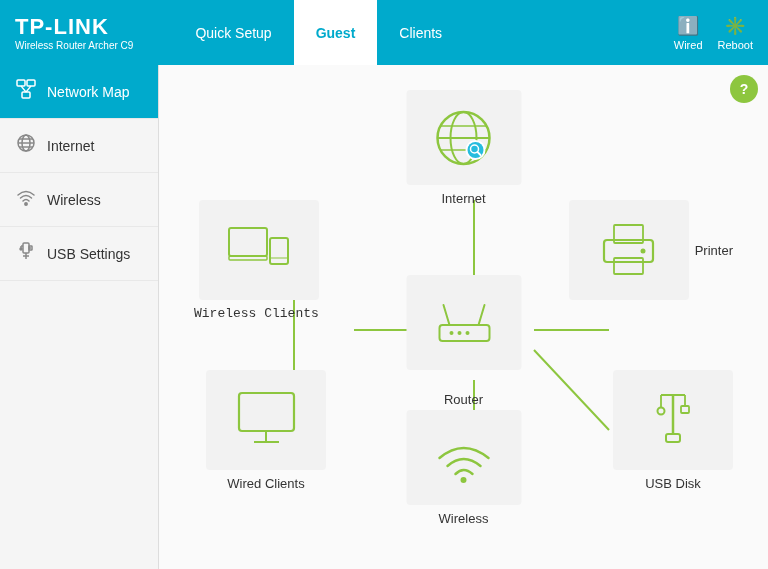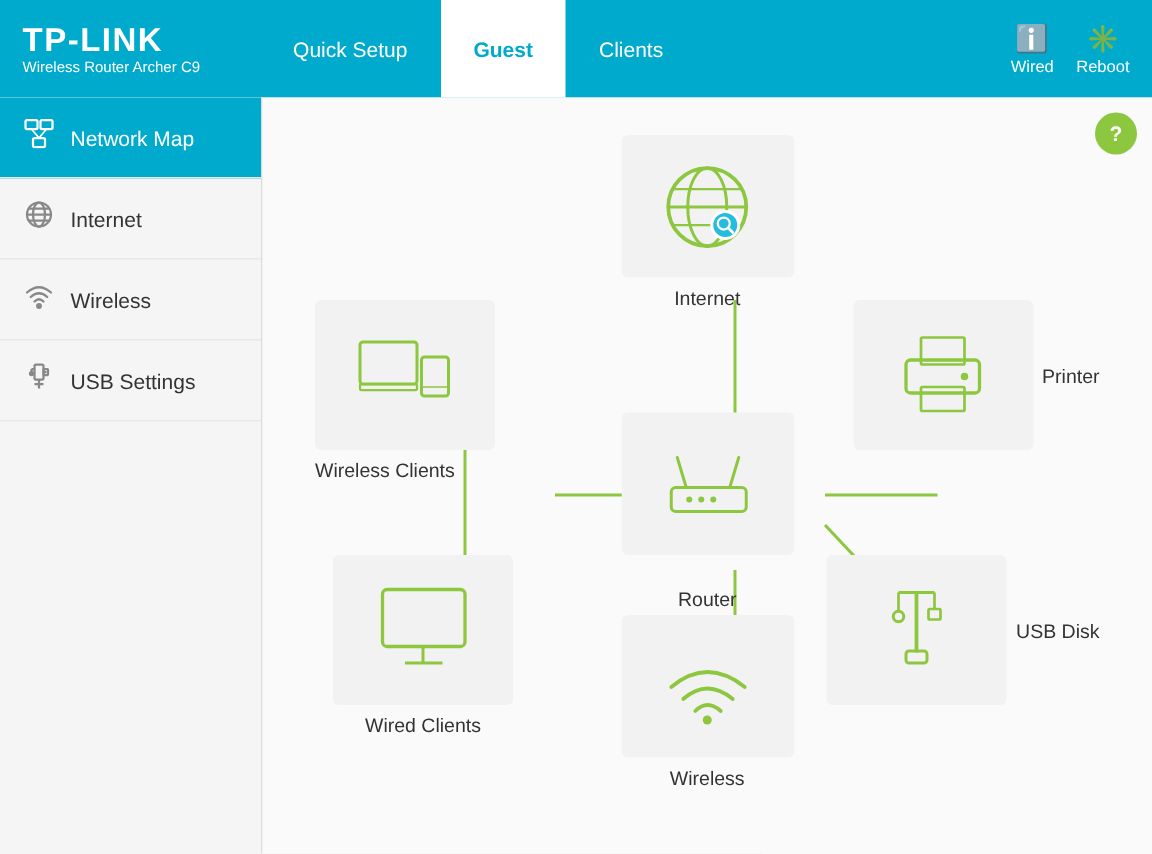--- a/index.html
+++ b/index.html
@@ -68,21 +68,21 @@
     }
 
     
     .main {
       display: flex;
       height: 504px; 
     }
 
     
     .sidebar {
-      width: 175px;
+      width: 159px;
       background: #f5f5f5;
       border-right: 1px solid #ddd;
       padding: 0;
     }
     .sidebar-item {
       display: flex;
       align-items: center;
       gap: 10px;
       padding: 14px 15px;
       cursor: pointer;
@@ -285,21 +285,21 @@
 
             <circle cx="42" cy="42" r="10" fill="white" stroke="#8dc63f" stroke-width="0"></circle>
             <circle cx="42" cy="42" r="8" fill="#00b0d8" opacity="0.85"></circle>
             <circle cx="41" cy="41" r="4" fill="none" stroke="white" stroke-width="1.5"></circle>
             <line x1="44" y1="44" x2="47" y2="47" stroke="white" stroke-width="1.8" stroke-linecap="round"></line>
           </svg>
         </div>
         <span class="node-label">Internet</span>
       </div>
 
-      <div class="node" style="position:absolute; top:115px; left:15px; display:flex; flex-direction:column; align-items:flex-start; gap:6px;">
+      <div class="node" style="position:absolute; top:115px; left:15px; display:flex; flex-direction:column; align-items:flex-end; gap:6px;font-family:Liberation Mono, monospace;">
         <div class="node-box" style="width:120px; height:100px;">
           <svg width="70" height="55" viewBox="0 0 70 55" fill="none">
 
             <rect x="5" y="5" width="38" height="28" rx="2" fill="none" stroke="#8dc63f" stroke-width="2"></rect>
             <rect x="5" y="33" width="38" height="4" rx="1" fill="none" stroke="#8dc63f" stroke-width="1.5"></rect>
 
             <rect x="46" y="15" width="18" height="26" rx="2" fill="none" stroke="#8dc63f" stroke-width="2"></rect>
             <line x1="46" y1="35" x2="64" y2="35" stroke="#8dc63f" stroke-width="1"></line>
           </svg>
         </div>
@@ -358,21 +358,21 @@
           <svg width="65" height="55" viewBox="0 0 65 55" fill="none">
             <path d="M8 28 Q32 8 57 28" stroke="#8dc63f" stroke-width="2.5" stroke-linecap="round" fill="none"></path>
             <path d="M16 36 Q32 22 49 36" stroke="#8dc63f" stroke-width="2.5" stroke-linecap="round" fill="none"></path>
             <path d="M24 44 Q32 36 41 44" stroke="#8dc63f" stroke-width="2.5" stroke-linecap="round" fill="none"></path>
             <circle cx="32" cy="50" r="3" fill="#8dc63f"></circle>
           </svg>
         </div>
         <span class="node-label">Wireless</span>
       </div>
 
-      <div class="node" style="position:absolute; top:285px; right:15px; display:flex; flex-direction:row; align-items:center; gap:6px;">
+      <div class="node" style="position:absolute; top:285px; right:15px; display:flex; flex-direction:column; align-items:center; gap:6px;">
         <div class="node-box" style="width:120px; height:100px;">
           <svg width="65" height="60" viewBox="0 0 65 60" fill="none">
 
             <line x1="32" y1="5" x2="32" y2="45" stroke="#8dc63f" stroke-width="2.5"></line>
 
             <line x1="20" y1="5" x2="44" y2="5" stroke="#8dc63f" stroke-width="2"></line>
 
             <line x1="20" y1="5" x2="20" y2="18" stroke="#8dc63f" stroke-width="1.8"></line>
             <circle cx="20" cy="21" r="3.5" fill="none" stroke="#8dc63f" stroke-width="2"></circle>
 

